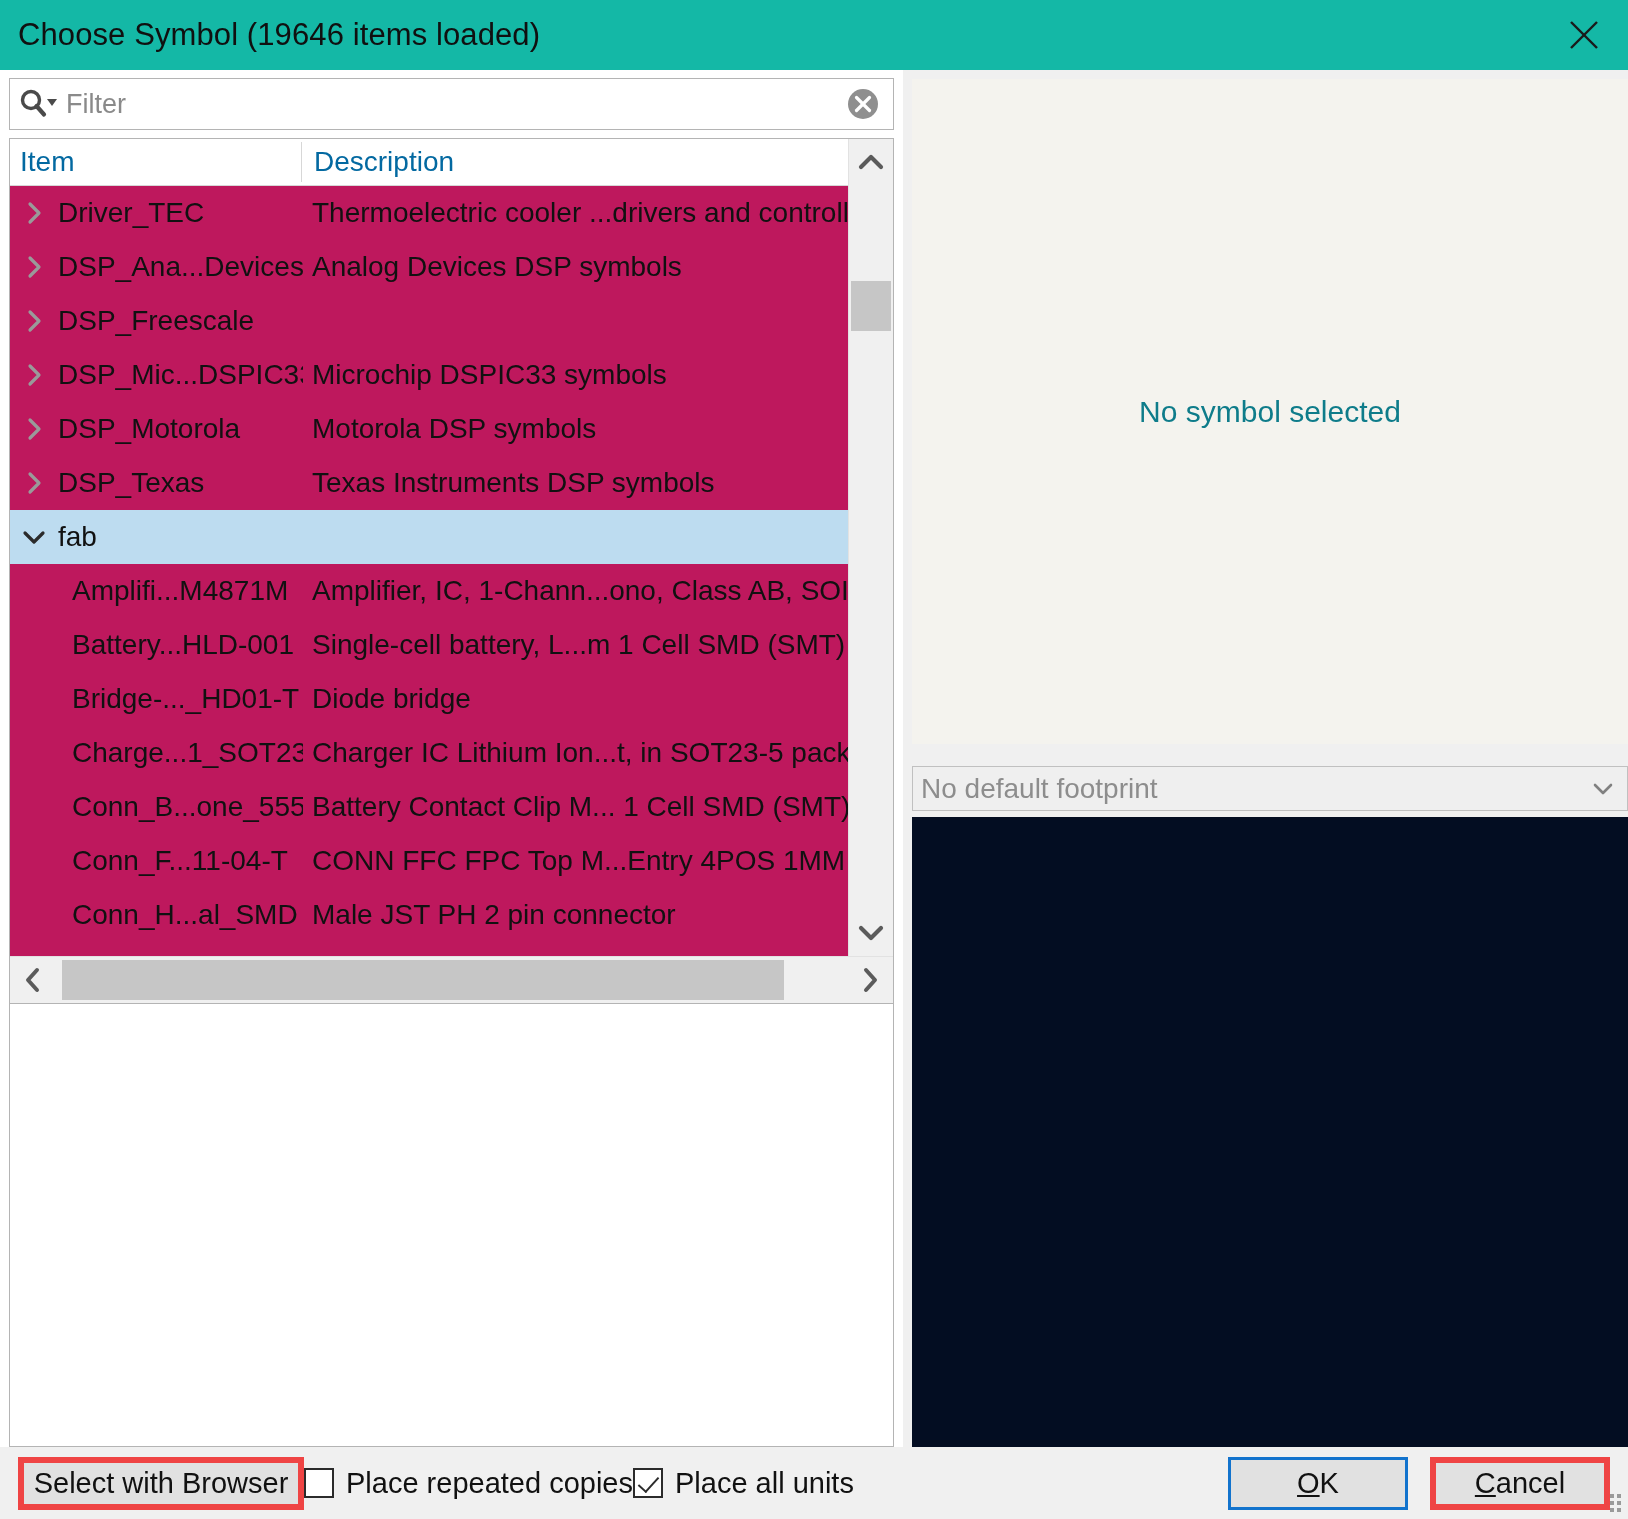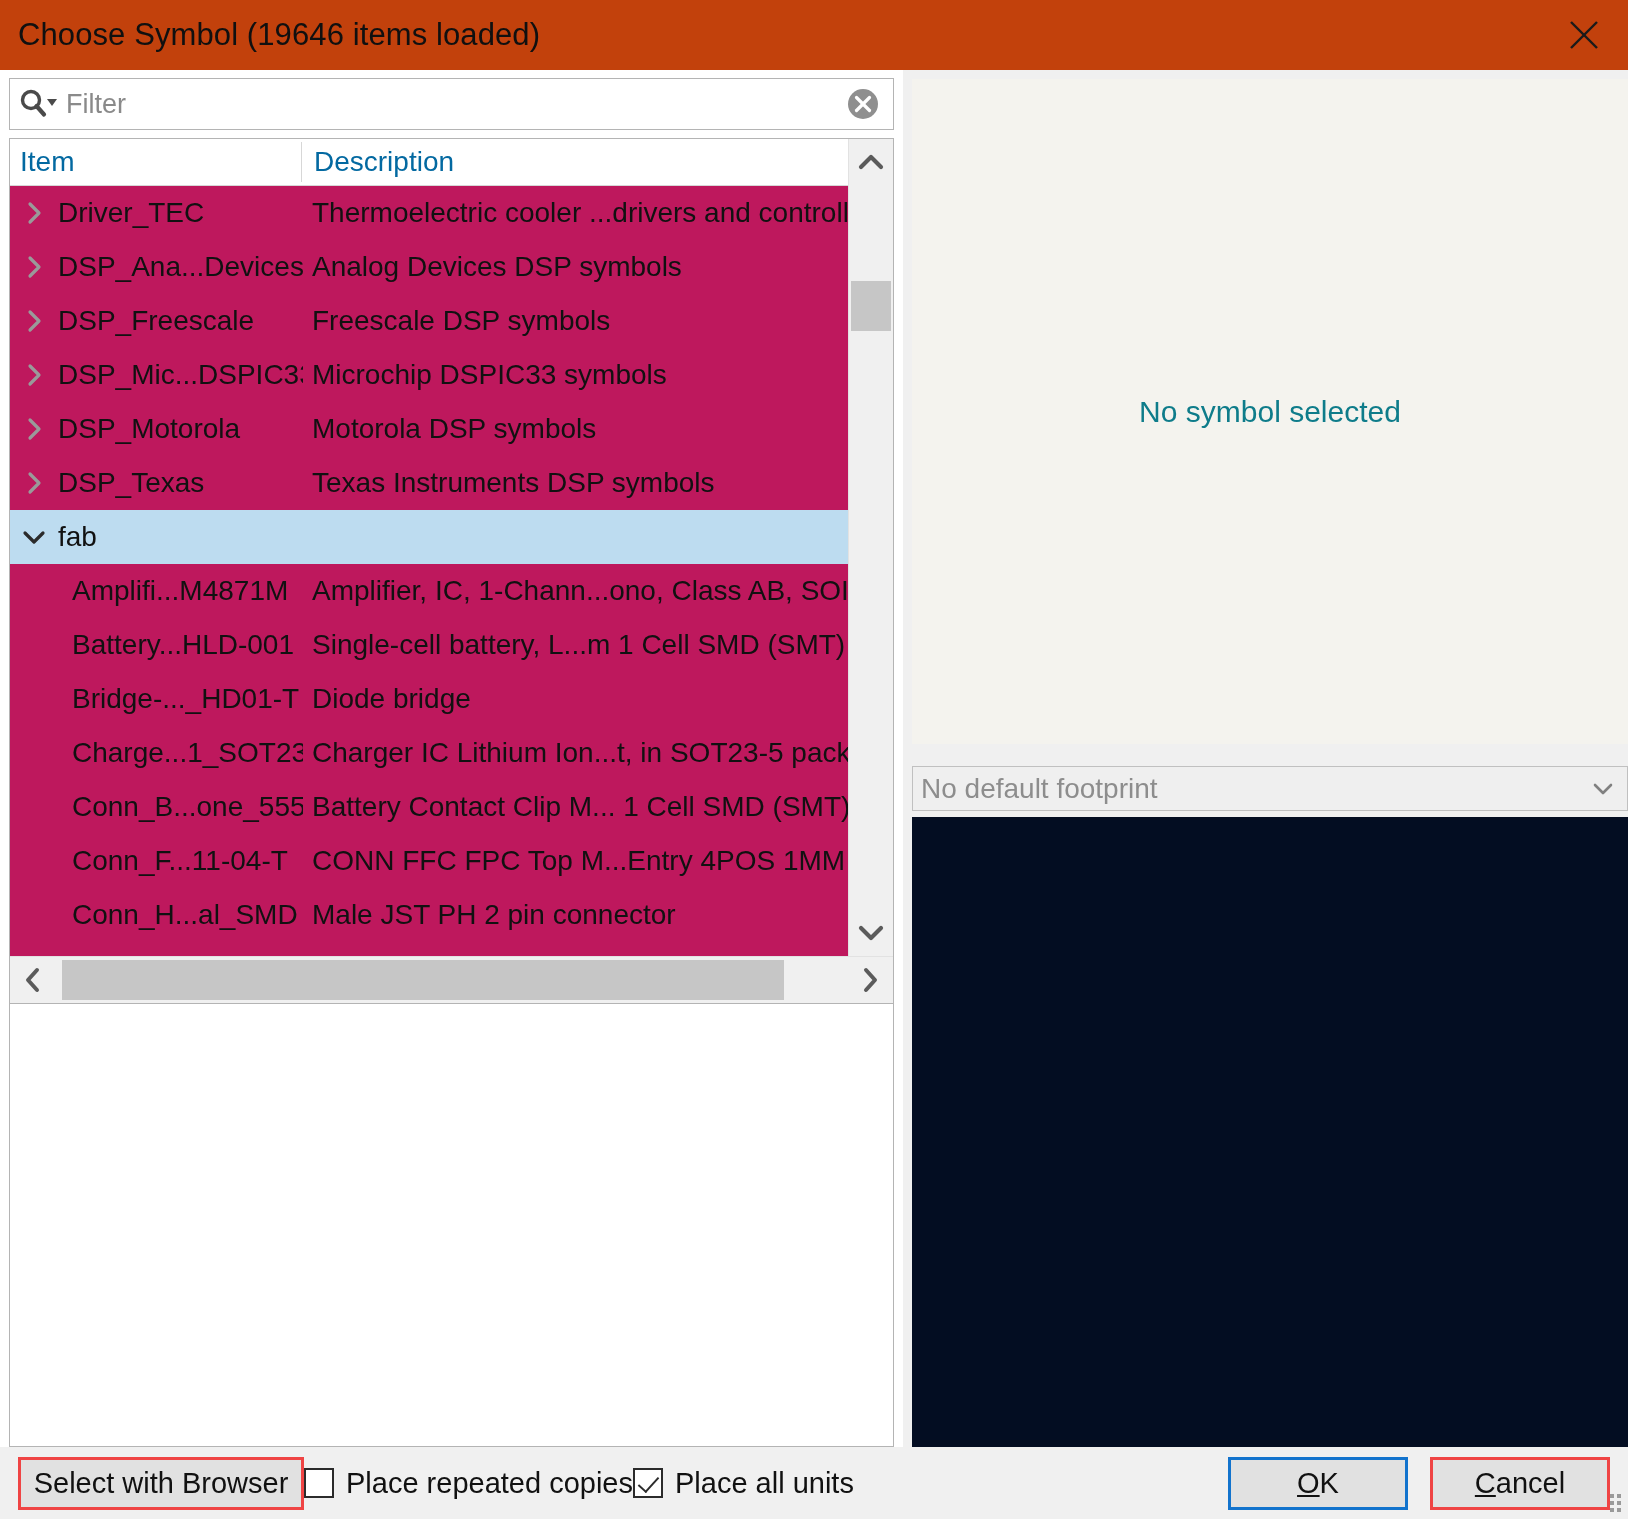--- a/index.html
+++ b/index.html
@@ -7,21 +7,21 @@
     width:1628px;height:1519px;
     background:#ffffff;
     font-family:"Liberation Sans","DejaVu Sans",sans-serif;
     color:#1a1a1a;
     overflow:hidden;
     -webkit-font-smoothing:antialiased;
   }
   .dialog{position:relative;width:1628px;height:1519px;background:#ffffff;display:flex;flex-direction:column;}
 
   
-  .titlebar{height:70px;flex:0 0 70px;background:#c2410c;display:flex;align-items:center;padding:0 18px;position:relative;}
+  .titlebar{height:70px;flex:0 0 70px;background:#14b8a6;display:flex;align-items:center;padding:0 18px;position:relative;}
   .dlg-title{font-size:31px;color:#101010;letter-spacing:0.1px;white-space:nowrap;}
   .close-btn{position:absolute;right:18px;top:10px;width:52px;height:50px;display:flex;align-items:center;justify-content:center;cursor:pointer;}
   .close-btn svg{display:block;}
 
   
   .body{flex:1 1 auto;display:flex;background:#f0f0f0;min-height:0;}
   .left-pane{width:903px;flex:0 0 903px;background:#ffffff;display:flex;flex-direction:column;min-height:0;}
   .right-pane{flex:1 1 auto;background:#f0f0f0;display:flex;flex-direction:column;min-height:0;padding:0;}
 
   
@@ -67,21 +67,21 @@
   
   .sym-preview{flex:0 0 665px;background:#f4f3ee;margin:9px 0 0 9px;display:flex;align-items:center;justify-content:center;}
   .no-symbol{font-size:30px;color:#0e7c8a;}
   .fp-combo{margin:22px 0 4px 9px;height:45px;flex:0 0 45px;border:1px solid #c0c0c0;background:#efefef;display:flex;align-items:center;box-sizing:border-box;cursor:pointer;}
   .fp-text{flex:1 1 auto;font-size:28px;color:#8d8d8d;padding-left:8px;white-space:nowrap;overflow:hidden;}
   .fp-arrow{width:48px;flex:0 0 48px;display:flex;align-items:center;justify-content:center;}
   .fp-canvas{flex:1 1 auto;background:#030d22;margin:2px 0 0 9px;min-height:0;}
 
   
   .footer{height:72px;flex:0 0 72px;background:#f0f0f0;display:flex;align-items:center;position:relative;padding:0 18px;box-sizing:border-box;}
-  .btn{border:3px solid #ef4444;background:#e1e1e1;font-family:inherit;font-size:29px;color:#111;display:flex;align-items:center;justify-content:center;cursor:pointer;box-sizing:border-box;}
+  .btn{border:6px solid #ef4444;background:#e1e1e1;font-family:inherit;font-size:29px;color:#111;display:flex;align-items:center;justify-content:center;cursor:pointer;box-sizing:border-box;}
   .btn-browser{height:53px;width:286px;}
   .chk-wrap{display:flex;align-items:center;cursor:pointer;}
   .chk{width:30px;height:30px;border:2px solid #2b2b2b;background:#fff;box-sizing:border-box;position:relative;flex:0 0 30px;}
   .chk.checked::after{content:"";position:absolute;left:8px;top:2px;width:9px;height:18px;border:solid #2b2b2b;border-width:0 2px 2px 0;transform:rotate(42deg);}
   .chk-label{font-size:29px;color:#111;margin-left:12px;white-space:nowrap;}
   .spacer{flex:1 1 auto;}
   .btn-ok{height:53px;width:180px;border:3px solid #1273cd;background:#e1e1e1;}
   .btn-cancel{height:53px;width:180px;margin-left:22px;}
   .mn{text-decoration:underline;}
   .grip{position:absolute;right:4px;bottom:3px;width:14px;height:22px;}
@@ -150,21 +150,20 @@
                   <div class="cell-item">DSP_Ana...Devices</div>
                   <div class="cell-desc">Analog Devices DSP symbols</div>
                 </div>
                 <div class="row parent">
                   <div class="twisty">
                     <svg width="22" height="26" viewBox="0 0 22 26">
                       <polyline points="7,4 16,13 7,22" fill="none" stroke="#9a9a9a" stroke-width="3.2" stroke-linecap="round" stroke-linejoin="round"></polyline>
                     </svg>
                   </div>
                   <div class="cell-item">DSP_Freescale</div>
-                  <div class="cell-desc">Freescale DSP symbols</div>
                 </div>
                 <div class="row parent">
                   <div class="twisty">
                     <svg width="22" height="26" viewBox="0 0 22 26">
                       <polyline points="7,4 16,13 7,22" fill="none" stroke="#9a9a9a" stroke-width="3.2" stroke-linecap="round" stroke-linejoin="round"></polyline>
                     </svg>
                   </div>
                   <div class="cell-item">DSP_Mic...DSPIC33</div>
                   <div class="cell-desc">Microchip DSPIC33 symbols</div>
                 </div>

